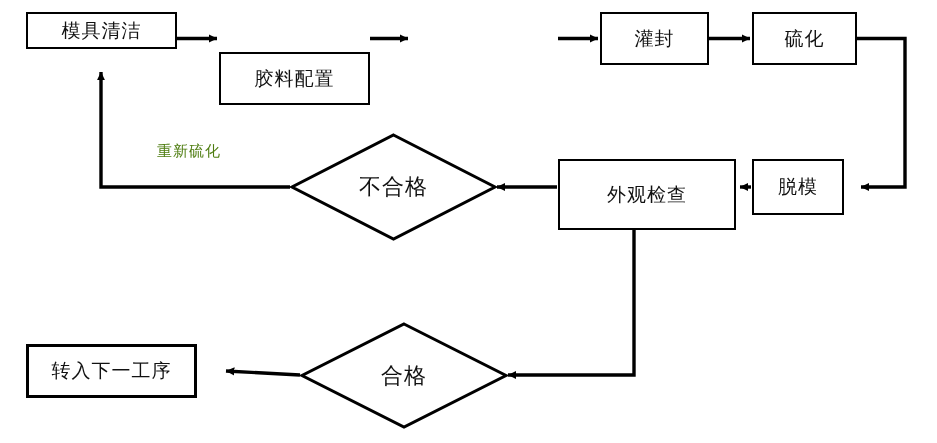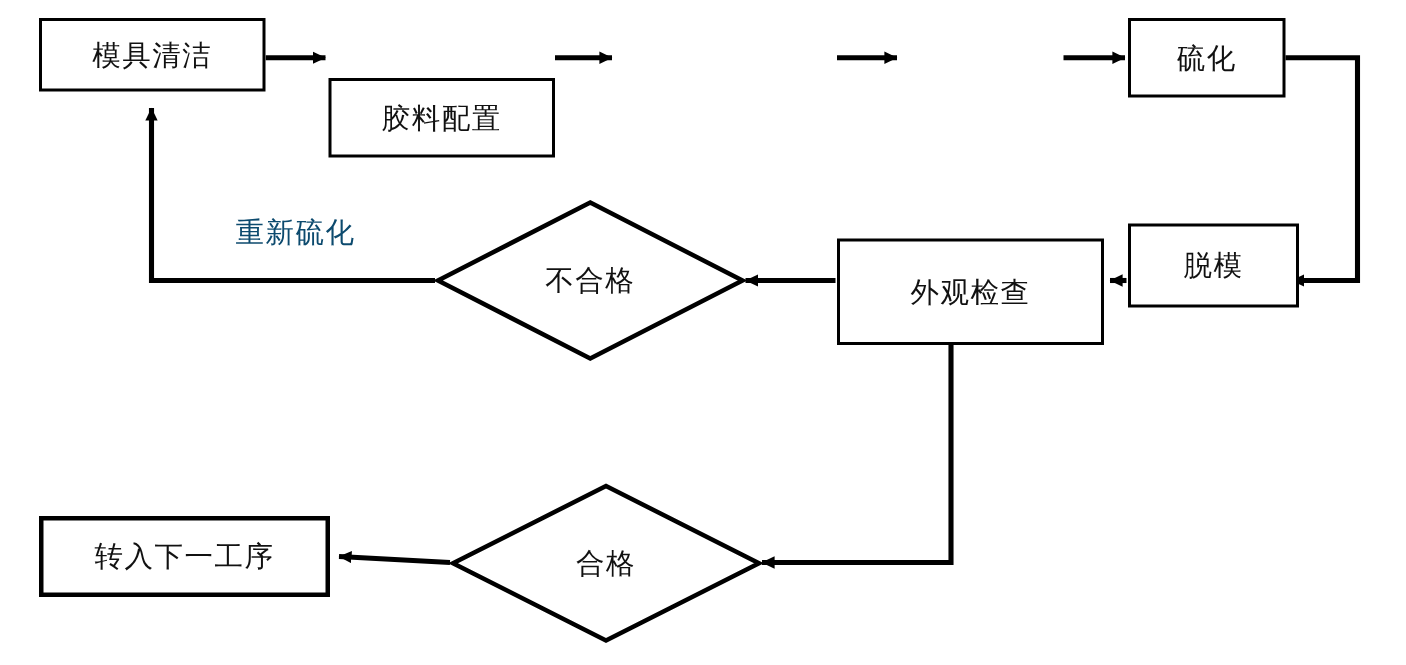--- a/index.html
+++ b/index.html
@@ -51,31 +51,31 @@
   }
   .decision .dlabel {
     position: absolute;
     left: 0;
     top: 0;
     width: 100%;
     height: 100%;
     display: flex;
     align-items: center;
     justify-content: center;
-    font-size: 19px;
+    font-size: 22px;
     letter-spacing: 1px;
     color: #111111;
     white-space: nowrap;
     text-align: center;
   }
   .edge-label {
     position: absolute;
-    font-size: 19px;
+    font-size: 15px;
     letter-spacing: 1px;
-    color: #0c4a6e;
+    color: #4d7c0f;
     white-space: nowrap;
     z-index: 4;
     background: transparent;
   }
 </style>
 </head>
 <body>
 
 <div id="canvas">
 
@@ -97,35 +97,38 @@
 
     <line x1="557" y1="187" x2="497" y2="187" stroke="#000000" stroke-width="3.4" marker-end="url(#ah)"></line>
 
     <polyline points="290,187 101,187 101,72" fill="none" stroke="#000000" stroke-width="3.4" marker-end="url(#ah)"></polyline>
 
     <polyline points="634,217 634,375 508,375" fill="none" stroke="#000000" stroke-width="3.4" marker-end="url(#ah)"></polyline>
 
     <line x1="300" y1="375" x2="226" y2="371" stroke="#000000" stroke-width="3.4" marker-end="url(#ah)"></line>
   </svg>
 
-  <div class="node" style="left:26px; top:12px; width:151px; height:49px;">
+  <div class="node" style="left:26px; top:12px; width:151px; height:37px;">
     <span>模具清洁</span>
   </div>
 
   <div class="node" style="left:219px; top:12px; width:151px; height:53px;margin-top:40px;">
     <span>胶料配置</span>
   </div>
 
 
+  <div class="node" style="left:600px; top:12px; width:109px; height:53px;">
+    <span>灌封</span>
+  </div>
 
   <div class="node" style="left:752px; top:12px; width:105px; height:53px;">
     <span>硫化</span>
   </div>
 
-  <div class="node" style="left:752px; top:149px; width:114px; height:56px;">
+  <div class="node" style="left:752px; top:159px; width:92px; height:56px;">
     <span>脱模</span>
   </div>
 
   <div class="node" style="left:558px; top:159px; width:178px; height:71px;">
     <span>外观检查</span>
   </div>
 
   <div class="decision" style="left:290px; top:133px; width:207px; height:108px;">
     <svg width="207" height="108" viewBox="0 0 207 108" xmlns="http://www.w3.org/2000/svg">
       <polygon points="103.5,2 205,54 103.5,106 2,54" fill="#ffffff" stroke="#000000" stroke-width="3"></polygon>
@@ -135,17 +138,17 @@
 
   <div class="edge-label" style="left:157px; top:142px;">重新硫化</div>
 
   <div class="decision" style="left:300px; top:322px; width:208px; height:107px;">
     <svg width="208" height="107" viewBox="0 0 208 107" xmlns="http://www.w3.org/2000/svg">
       <polygon points="104,2 206,53.5 104,105 2,53.5" fill="#ffffff" stroke="#000000" stroke-width="3"></polygon>
     </svg>
     <div class="dlabel">合格</div>
   </div>
 
-  <div class="node" style="left:26px; top:344px; width:194px; height:54px; border-width:3px;">
+  <div class="node" style="left:26px; top:344px; width:171px; height:54px; border-width:3px;">
     <span>转入下一工序</span>
   </div>
 
 </div>
 
 </body></html>

